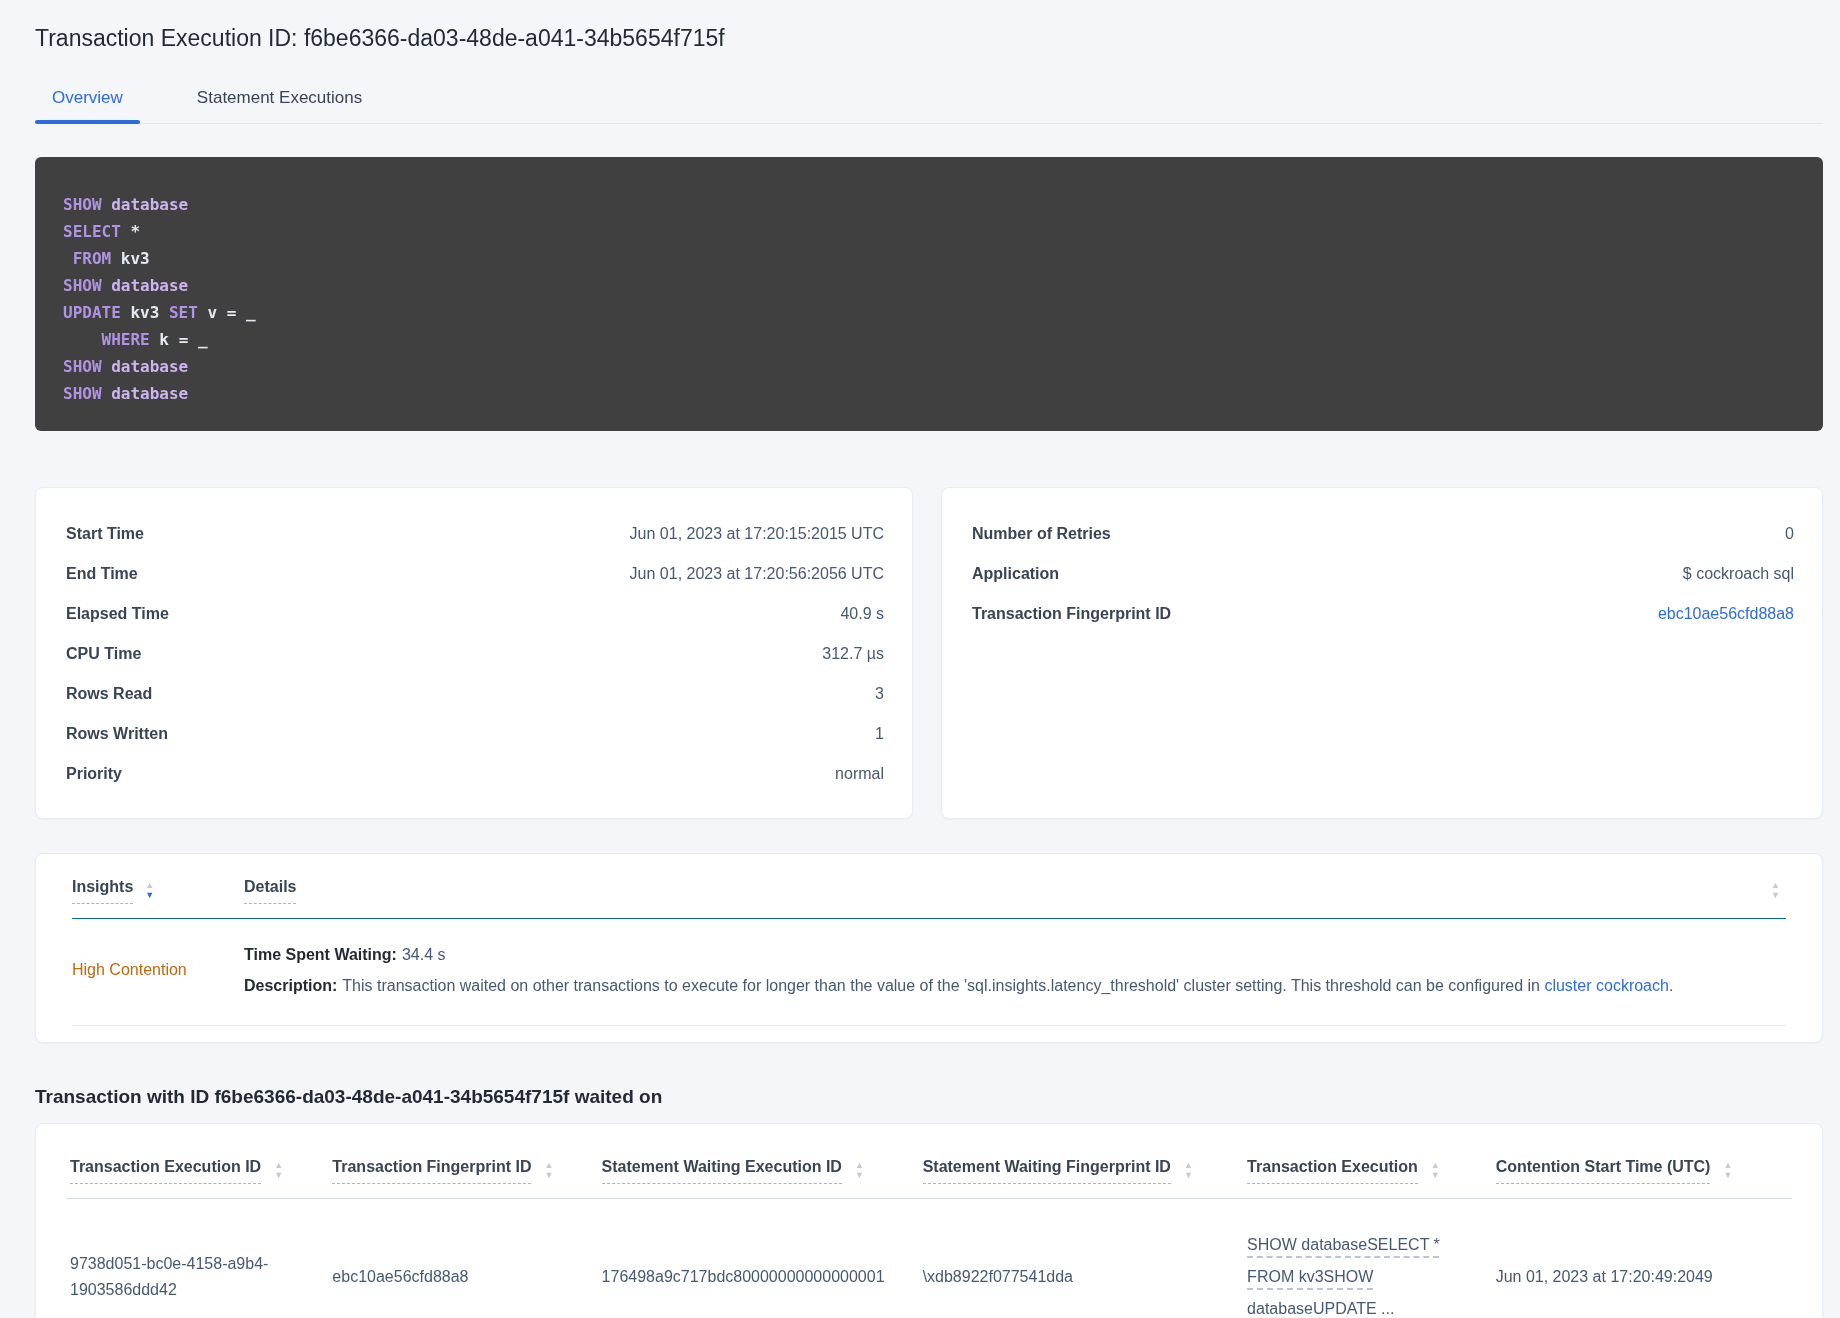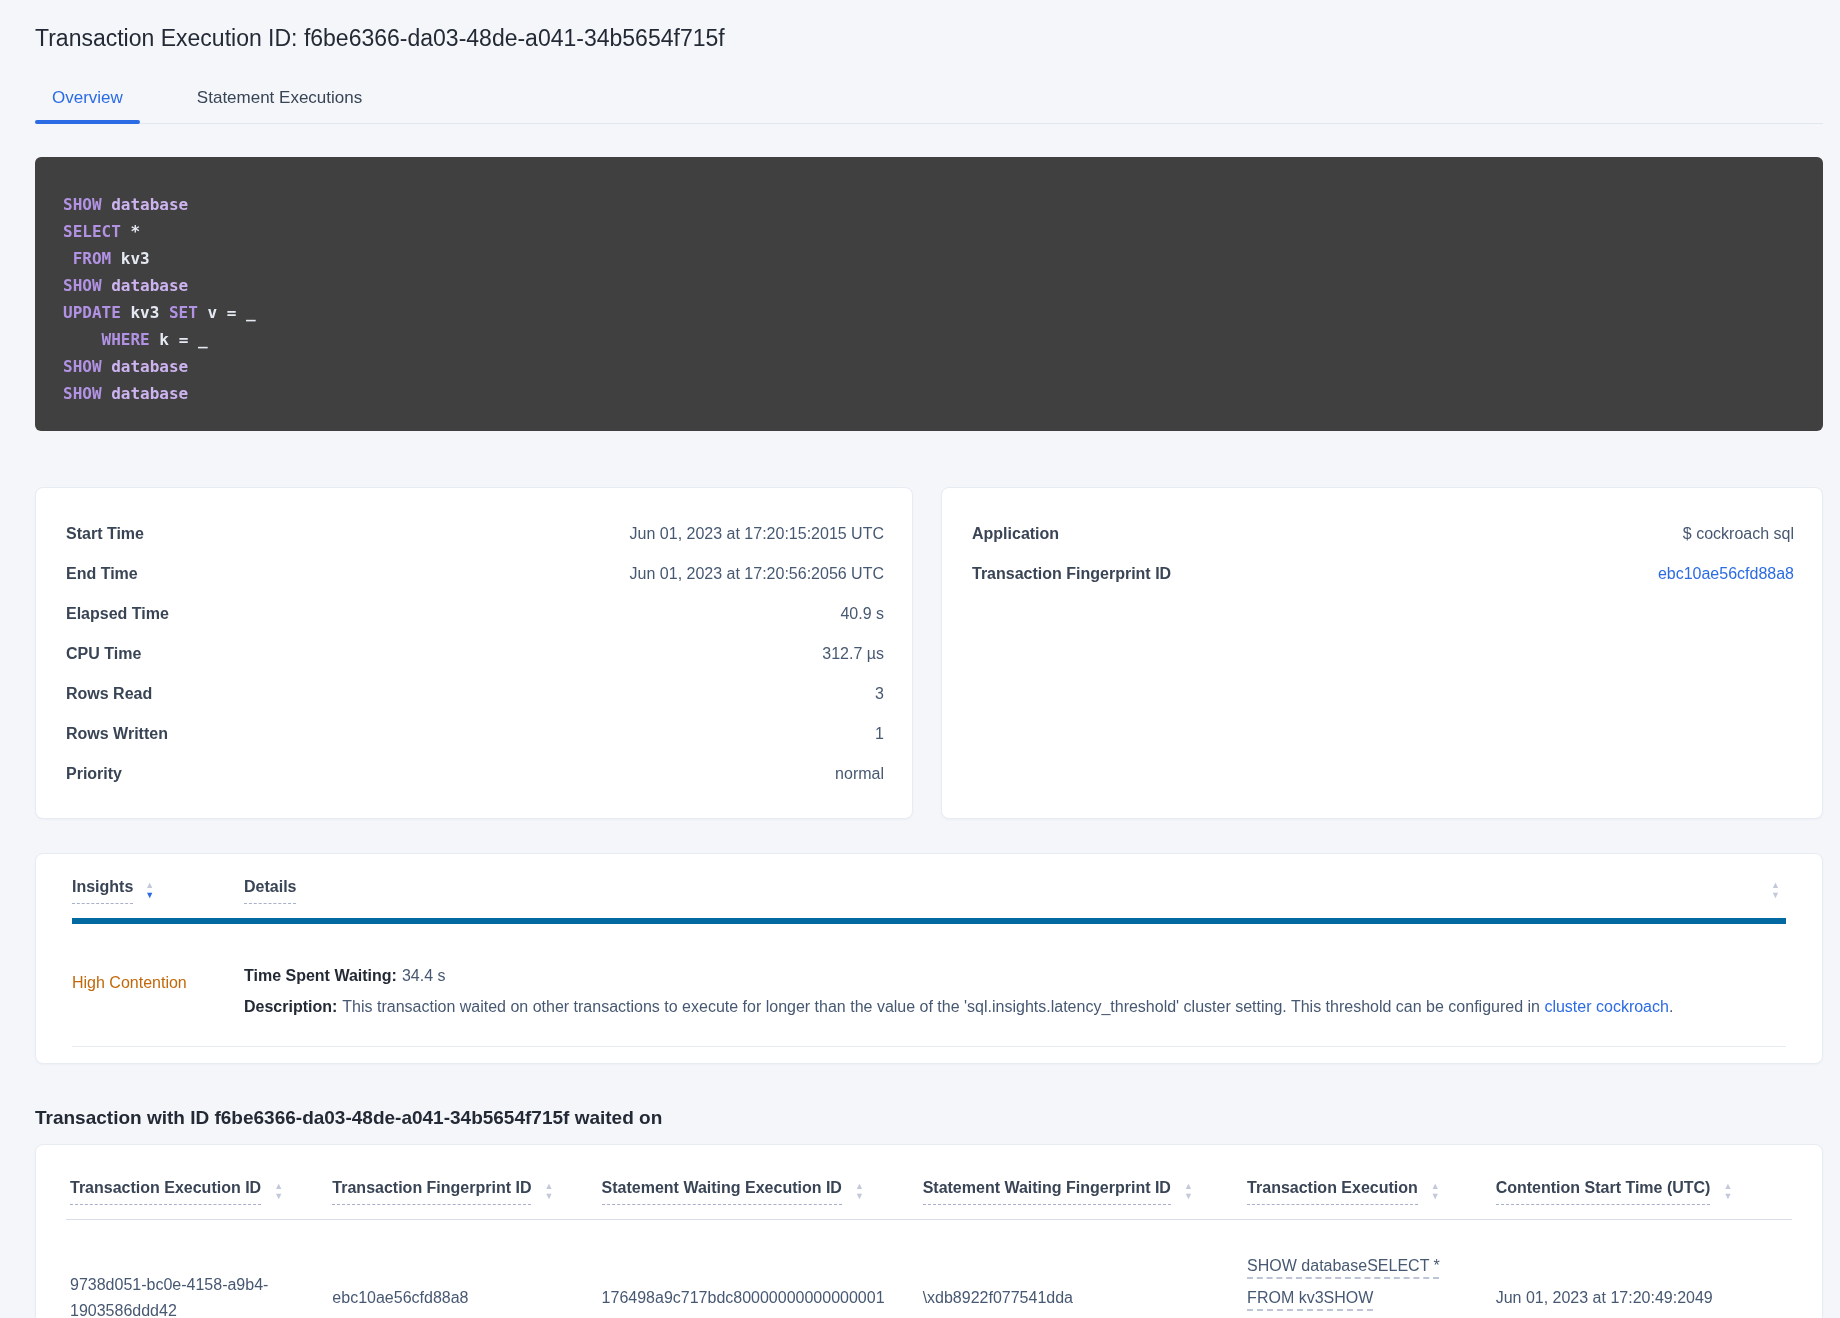--- a/index.html
+++ b/index.html
@@ -37,30 +37,30 @@
   .card { background:#fff; border:1px solid #e7ecf3; border-radius:8px; box-shadow:0 1px 2px rgba(60,80,120,.04); padding:26px 28px 24px 30px; }
   .card-left { width:878px; }
   .card-right { flex:1; }
   .kv-row { display:flex; justify-content:space-between; align-items:center; height:40px; }
   .kv-label { font-size:16px; font-weight:700; color:#394455; }
   .kv-value { font-size:16px; color:#475872; }
   .kv-value.link { color:#2b6be4; cursor:pointer; }
 
   
   .insights-card { margin-top:34px; background:#fff; border:1px solid #e7ecf3; border-radius:8px; box-shadow:0 1px 2px rgba(60,80,120,.04); padding:24px 36px 16px; }
-  .insights-header { display:flex; align-items:flex-start; padding-bottom:14px; border-bottom:6px solid #0369a1; }
+  .insights-header { display:flex; align-items:flex-start; padding-bottom:14px; border-bottom:1px solid #0369a1; }
   .col-insights { width:172px; display:flex; gap:12px; align-items:flex-start; }
   .header-label { display:inline-block; font-size:16px; font-weight:700; color:#394455; border-bottom:1px dashed #a8b1c7; padding-bottom:7px; cursor:pointer; }
   .sort-icon { display:inline-flex; flex-direction:column; gap:2px; font-size:9px; line-height:8px; color:#c3c9da; margin-top:3px; cursor:pointer; }
   .sort-icon .arr { display:block; }
   .sort-icon .arr.active-down { color:#2b6be4; }
   .sort-icon.end { margin-left:auto; margin-right:6px; }
   .insight-row { display:flex; align-items:center; padding:20px 0 24px; border-bottom:1px solid #e7ecf3; }
   .insight-name { width:172px; font-size:16px; color:#c26809; }
-  .insight-details { flex:1; font-size:16px; line-height:31px; color:#475872;margin-top:16px; }
+  .insight-details { flex:1; font-size:16px; line-height:31px; color:#475872; }
   .insight-details b { color:#242a35; margin-right:5px; }
   .text-link { color:#2b6be4; cursor:pointer; text-decoration:none; }
 
   
   h2.waited-heading { margin:42px 0 14px; font-size:19px; line-height:24px; font-weight:700; color:#242a35; }
   .waited-card { background:#fff; border:1px solid #e7ecf3; border-radius:8px; box-shadow:0 1px 2px rgba(60,80,120,.04); padding:16px 30px 22px; }
   table.waited-table { width:100%; border-collapse:collapse; table-layout:fixed; }
   .waited-table thead th { text-align:left; vertical-align:top; padding:18px 14px 14px 4px; border-bottom:1px solid #d9dde9; }
   .th-inner { display:flex; gap:13px; align-items:flex-start; }
   .waited-table tbody td { padding:30px 18px 34px 4px; border-bottom:1px solid #e7ecf3; font-size:16px; line-height:26px; color:#475872; word-wrap:break-word; overflow-wrap:break-word; vertical-align:middle; }
@@ -105,20 +105,24 @@
         <div class="kv-row">
           <span class="kv-label">Rows Written</span>
           <span class="kv-value">1</span>
         </div>
         <div class="kv-row">
           <span class="kv-label">Priority</span>
           <span class="kv-value">normal</span>
         </div>
       </div>
     <div class="card card-right" id="right-card">
+        <div class="kv-row">
+          <span class="kv-label">Number of Retries</span>
+          <span class="kv-value">0</span>
+        </div>
         <div class="kv-row">
           <span class="kv-label">Application</span>
           <span class="kv-value">$ cockroach sql</span>
         </div>
         <div class="kv-row">
           <span class="kv-label">Transaction Fingerprint ID</span>
           <span class="kv-value link">ebc10ae56cfd88a8</span>
         </div>
       </div>
   </section>

